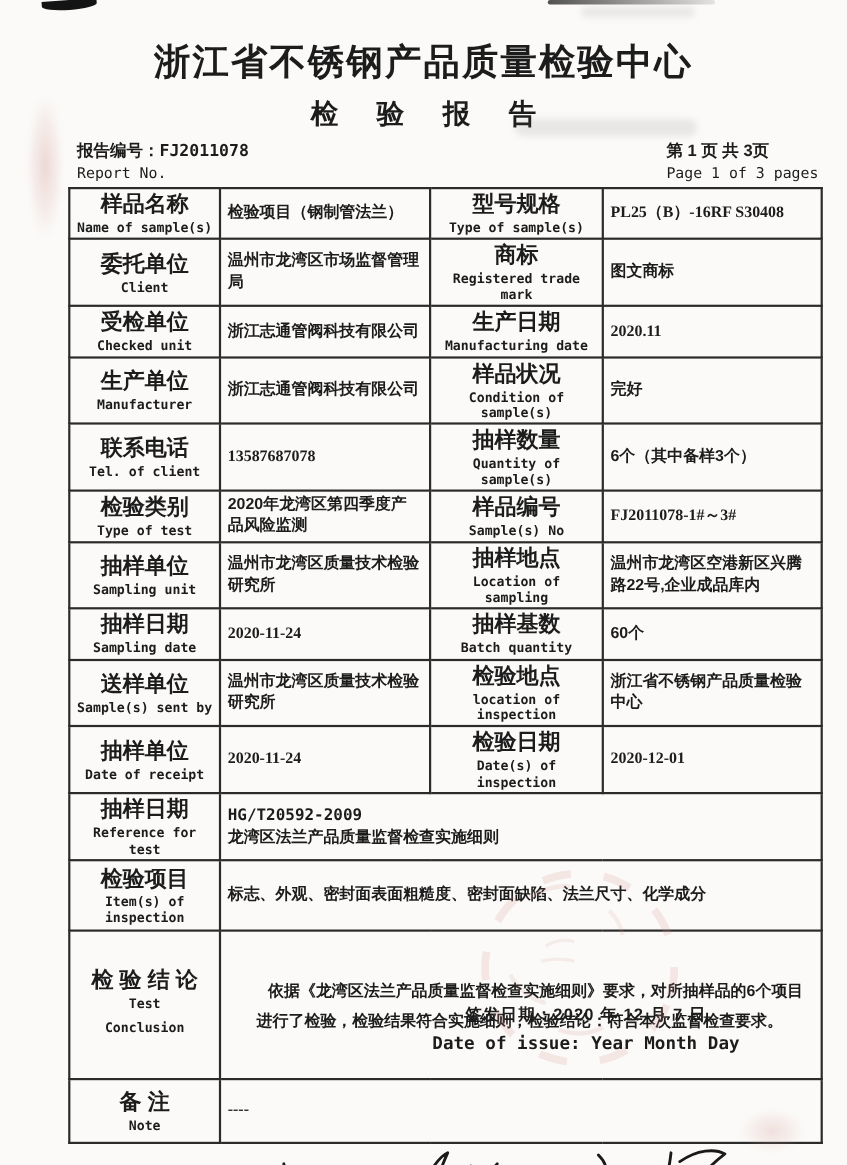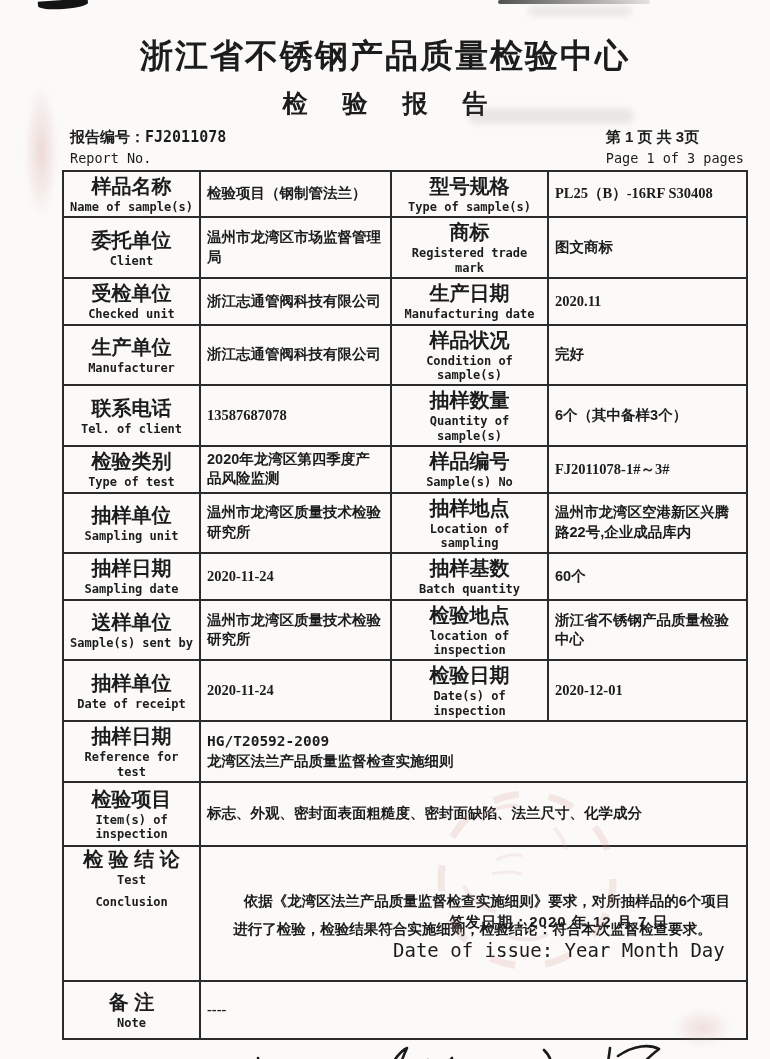--- a/index.html
+++ b/index.html
@@ -43,21 +43,21 @@
   .zh{font-size:20px;font-weight:700;line-height:1.25;}
   .en{font-family:"DejaVu Sans Mono",monospace;font-size:12px;font-weight:700;line-height:1.2;margin-top:1px;}
   td.val{font-size:14.5px;font-weight:700;line-height:1.35;}
   td.val.num{font-family:Liberation Serif, serif;font-size:14.5px;}
   .val .line{display:block;}
 
   td.concl-cell{position:relative;vertical-align:top;}
   .concl-text{font-size:14.5px;font-weight:700;line-height:1.9;text-indent:2em;padding:4px 4px 0 2px;text-align:center;}
   .issue{position:absolute;left:192px;top:66px;text-align:center;}
   .issue .zh-line{font-size:15px;font-weight:700;letter-spacing:1px;}
-  .issue .en-line{font-family:"DejaVu Sans Mono",monospace;font-size:19px;font-weight:400;margin-top:7px;}
+  .issue .en-line{font-family:"DejaVu Sans Mono",monospace;font-size:16px;font-weight:700;margin-top:7px;}
 
   
   .footer{position:relative;height:96px;margin-top:10px;}
   .sig-svg{position:absolute;}
   .sig-svg path{fill:none;stroke:#1a1a1a;stroke-width:2.6;stroke-linecap:round;stroke-linejoin:round;}
 
   
   .stamp{position:absolute;left:412px;top:768px;width:230px;height:210px;opacity:.34;}
   .stamp path,.stamp circle{fill:none;stroke:#cf918d;}
 </style>
@@ -226,21 +226,21 @@
           </td>
       </tr>
       <tr style="height:64px">
         <td class="lbl">
             <div class="zh">检验项目</div>
             <div class="en">Item(s) of inspection</div>
           </td>
         <td class="val" colspan="3">标志、外观、密封面表面粗糙度、密封面缺陷、法兰尺寸、化学成分</td>
       </tr>
       <tr style="height:135px">
-        <td class="lbl" style="vertical-align:top;padding-top:0">
+        <td class="lbl" style="vertical-align:top;padding-top:32px">
             <div class="zh">检 验 结 论</div>
             <div class="en">Test</div>
             <div class="en" style="margin-top:8px">Conclusion</div>
           </td>
         <td class="concl-cell" colspan="3">
           <div class="concl-text">依据《龙湾区法兰产品质量监督检查实施细则》要求，对所抽样品的6个项目进行了检验，检验结果符合实施细则，检验结论：符合本次监督检查要求。</div>
           <div class="issue">
             <div class="zh-line">签发日期：2020 年 12 月 7 日</div>
             <div class="en-line">Date of issue: Year  Month  Day</div>
           </div>

